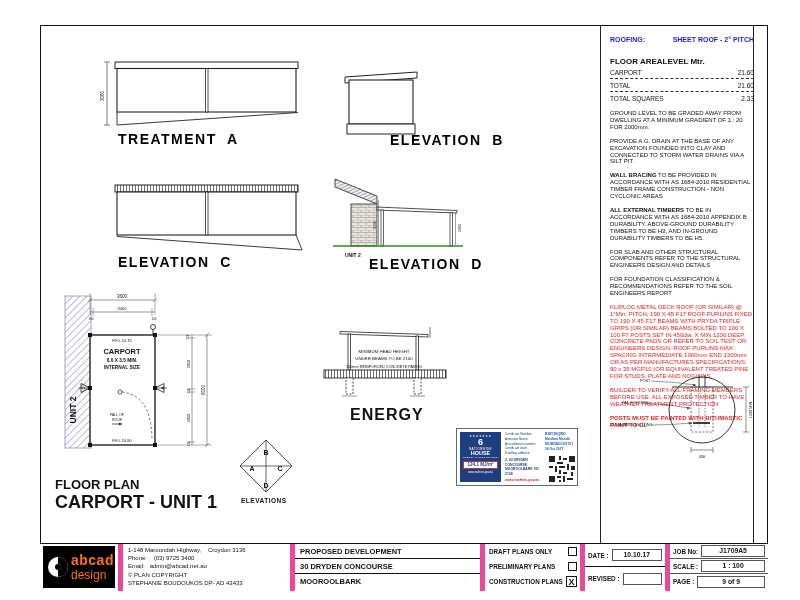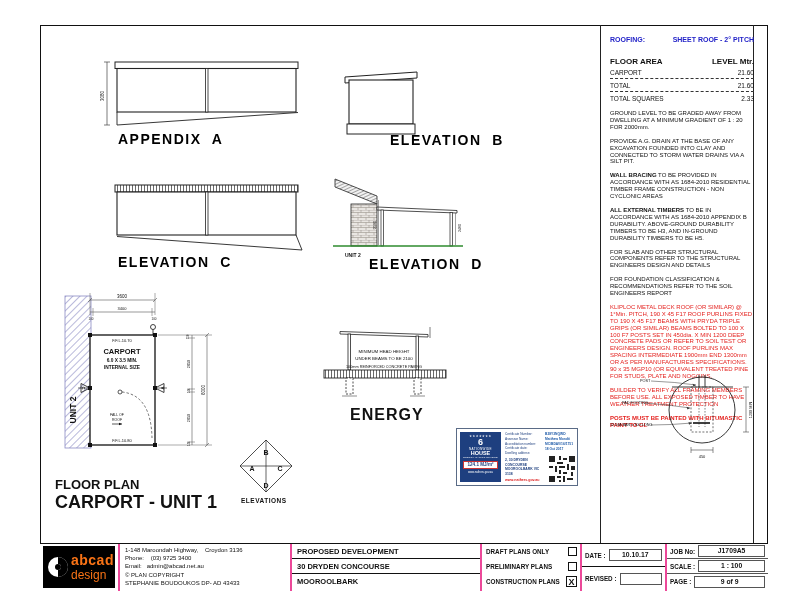--- a/index.html
+++ b/index.html
@@ -4,28 +4,28 @@
 <style>
   html,body{margin:0;padding:0;background:#fff;}
   #page{position:relative;width:800px;height:600px;background:#fff;overflow:hidden;
         font-family:"Liberation Sans",sans-serif;color:#111;}
   .abs{position:absolute;}
   .line{position:absolute;background:#222;}
   .elev-label{font-weight:bold;font-size:14px;letter-spacing:1.5px;white-space:pre;color:#000;}
   svg text{font-family:"Liberation Sans",sans-serif;fill:#111;}
   .notes-col{position:absolute;left:610px;top:36px;width:144px;}
   .roof-row{display:flex;justify-content:space-between;font-size:7px;font-weight:bold;color:#2323c8;}
-  .tbl-head{display:flex;justify-content:space-between;font-size:8px;font-weight:bold;}
+  .tbl-head{display:flex;font-size:8px;font-weight:bold;}
   .tbl-row{display:flex;justify-content:space-between;font-size:6.5px;padding:3px 0 2px 0;}
   .dashed{border-bottom:1px dashed #333;}
   .note{font-size:6px;line-height:6.9px;margin:0 0 7px 0;color:#111;text-align:left;}
   .note b{font-weight:bold;}
   .rednote{color:#e42320;}
   .tb{position:absolute;left:40px;top:543px;width:728px;height:47px;border-top:1.5px solid #111;background:#fff;}
-  .tb-col{position:absolute;top:0;height:100%;border-left:2px solid #ec4899;box-sizing:border-box;}
+  .tb-col{position:absolute;top:0;height:100%;border-left:5px solid #ec4899;box-sizing:border-box;}
   .tb-line{font-size:6px;line-height:8.2px;white-space:pre;}
   .proj-row{font-size:7.5px;font-weight:bold;height:15px;line-height:15px;padding-left:5px;border-bottom:1px solid #111;box-sizing:border-box;white-space:pre;}
   .stat-row{display:flex;align-items:center;justify-content:space-between;height:15px;padding:0 3px 0 4px;}
   .stat-row span{font-size:6.3px;font-weight:bold;}
   .chk{width:9px;height:9px;border:1px solid #111;box-sizing:border-box;font-size:9px;font-weight:bold;
        line-height:8px;text-align:center;background:#fff;}
   .kv{display:flex;align-items:center;box-sizing:border-box;padding:0 3px;}
   .kv .k{font-size:6.3px;font-weight:bold;white-space:pre;}
   .kv .v{flex:1;margin-left:3px;border:1px solid #555;text-align:center;font-size:6.8px;font-weight:bold;height:10px;line-height:10px;}
   .stamp{position:absolute;left:456px;top:428px;width:122px;height:58px;border:1px solid #5a6b86;background:#fff;box-sizing:border-box;}
@@ -72,21 +72,21 @@
     <line x1="12" y1="7" x2="12" y2="70" stroke="#444" stroke-width="0.7"></line>
     <line x1="9" y1="7" x2="15" y2="7" stroke="#444" stroke-width="0.7"></line>
     <line x1="9" y1="70" x2="15" y2="70" stroke="#444" stroke-width="0.7"></line>
     <text x="9" y="41" font-size="4.5" text-anchor="middle" transform="rotate(-90 9 41)">3080</text>
     <rect x="20" y="7" width="183" height="6.5" fill="#fff" stroke="#222" stroke-width="1"></rect>
     <rect x="22" y="13.5" width="179" height="43.5" fill="#fff" stroke="#222" stroke-width="1.1"></rect>
     <rect x="110.5" y="13.5" width="2.5" height="43.5" fill="#fff" stroke="#222" stroke-width="0.8"></rect>
     <line x1="22" y1="57" x2="22" y2="70" stroke="#222" stroke-width="0.9"></line>
     <line x1="22" y1="70" x2="203" y2="57.5" stroke="#222" stroke-width="0.9"></line>
   </svg>
-  <div class="abs elev-label" style="left:118px;top:131px;">APPENDIX  A</div>
+  <div class="abs elev-label" style="left:118px;top:131px;">TREATMENT  A</div>
 
   <svg class="abs" style="left:341px;top:68px;" width="82" height="70" viewBox="0 0 82 70">
     <polygon points="4,15 4,9 76,4 76,10" fill="#fff" stroke="#222" stroke-width="1"></polygon>
     <rect x="8" y="12" width="64" height="44" fill="#fff" stroke="#222" stroke-width="1.1"></rect>
     <rect x="6" y="56" width="68" height="10" fill="#fff" stroke="#222" stroke-width="1"></rect>
   </svg>
   <div class="abs elev-label" style="left:344px;top:132px;padding-left:46px;">ELEVATION  B</div>
 
   <svg class="abs" style="left:95px;top:180px;" width="215" height="72" viewBox="0 0 215 72">
     <rect x="20" y="5" width="183" height="7" fill="url(#tickhatch)" stroke="#222" stroke-width="1"></rect>

